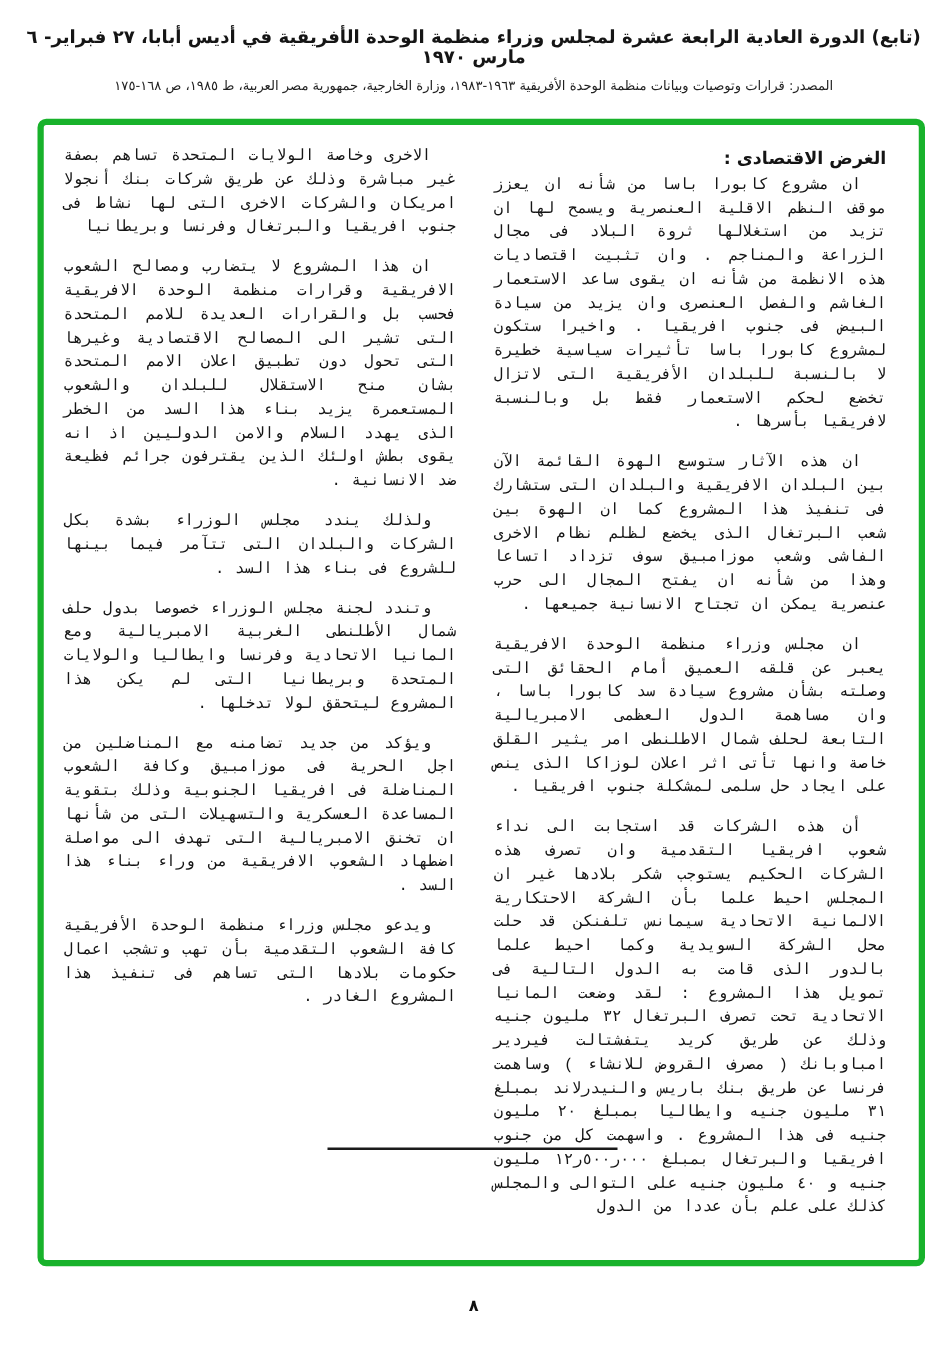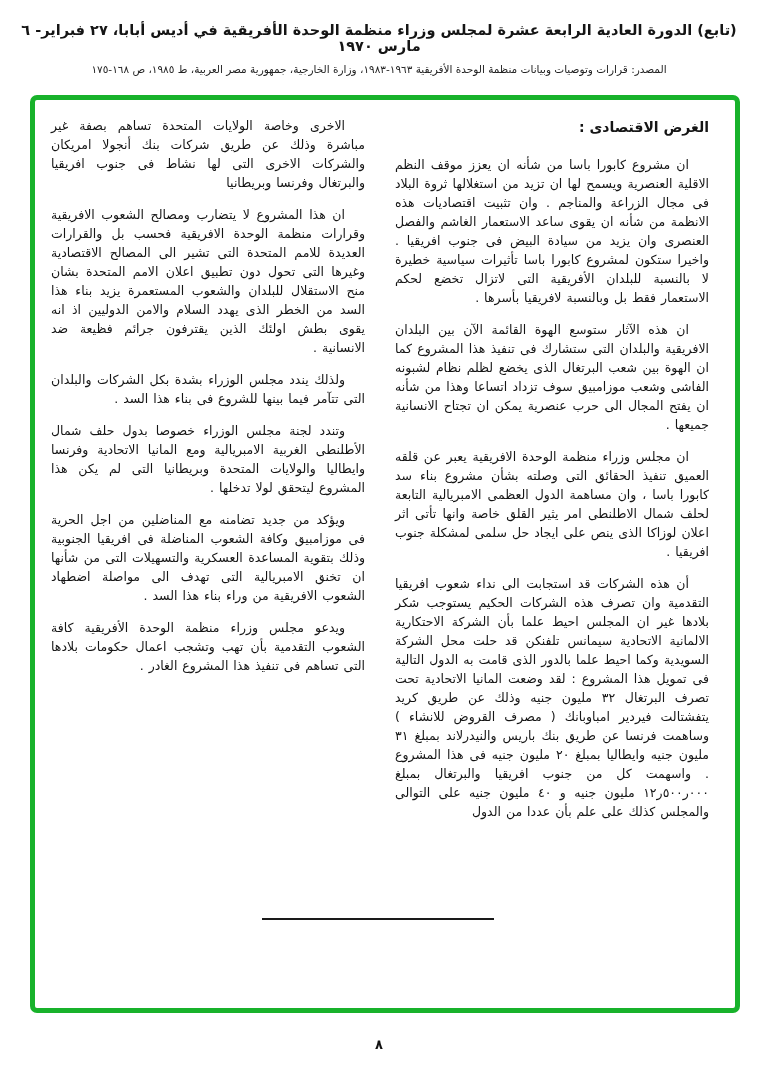--- a/index.html
+++ b/index.html
@@ -51,25 +51,26 @@
     width: 314px;
     flex: 0 0 314px;
     font-size: 12.5px;
     line-height: 19px;
     text-align: justify;
   }
   .col p {
     text-indent: 1.6em;
     margin-bottom: 13px;
     word-spacing: 1px;
+    font-family: Liberation Mono, monospace;
   }
   .section-heading {
     font-size: 14px;
     font-weight: bold;
-    margin: 2px 0 18px 0;
+    margin: 2px 0 2px 0;
     text-indent: 0;
   }
   .footnote-rule {
     position: absolute;
     bottom: 88px;
     left: 227px;
     width: 232px;
     border-top: 2px solid #1a1a1a;
   }
   .page-footer {
@@ -90,22 +91,22 @@
   <div class="session-title">(تابع) الدورة العادية الرابعة عشرة لمجلس وزراء منظمة الوحدة الأفريقية في أديس أبابا، ٢٧ فبراير- ٦ مارس ١٩٧٠</div>
   <div class="source-line">المصدر: قرارات وتوصيات وبيانات منظمة الوحدة الأفريقية ١٩٦٣-١٩٨٣، وزارة الخارجية، جمهورية مصر العربية، ط ١٩٨٥، ص ١٦٨-١٧٥</div>
 </header>
 
 <main class="doc-frame">
   <div class="cols">
 
     <section class="col">
       <h2 class="section-heading">الغرض الاقتصادى :</h2>
       <p>ان مشروع كابورا باسا من شأنه ان يعزز موقف النظم الاقلية العنصرية ويسمح لها ان تزيد من استغلالها ثروة البلاد فى مجال الزراعة والمناجم . وان تثبيت اقتصاديات هذه الانظمة من شأنه ان يقوى ساعد الاستعمار الغاشم والفصل العنصرى وان يزيد من سيادة البيض فى جنوب افريقيا . واخيرا ستكون لمشروع كابورا باسا تأثيرات سياسية خطيرة لا بالنسبة للبلدان الأفريقية التى لاتزال تخضع لحكم الاستعمار فقط بل وبالنسبة لافريقيا بأسرها .</p>
-      <p>ان هذه الآثار ستوسع الهوة القائمة الآن بين البلدان الافريقية والبلدان التى ستشارك فى تنفيذ هذا المشروع كما ان الهوة بين شعب البرتغال الذى يخضع لظلم نظام لشبونه الفاشى وشعب موزامبيق سوف تزداد اتساعا وهذا من شأنه ان يفتح المجال الى حرب عنصرية يمكن ان تجتاح الانسانية جميعها .</p>
-      <p>ان مجلس وزراء منظمة الوحدة الافريقية يعبر عن قلقه العميق تنفيذ الحقائق التى وصلته بشأن مشروع بناء سد كابورا باسا ، وان مساهمة الدول العظمى الامبريالية التابعة لحلف شمال الاطلنطى امر يثير القلق خاصة وانها تأتى اثر اعلان لوزاكا الذى ينص على ايجاد حل سلمى لمشكلة جنوب افريقيا .</p>
+      <p>ان هذه الآثار ستوسع الهوة القائمة الآن بين البلدان الافريقية والبلدان التى ستشارك فى تنفيذ هذا المشروع كما ان الهوة بين شعب البرتغال الذى يخضع لظلم نظام الاخرى الفاشى وشعب موزامبيق سوف تزداد اتساعا وهذا من شأنه ان يفتح المجال الى حرب عنصرية يمكن ان تجتاح الانسانية جميعها .</p>
+      <p>ان مجلس وزراء منظمة الوحدة الافريقية يعبر عن قلقه العميق أمام الحقائق التى وصلته بشأن مشروع سيادة سد كابورا باسا ، وان مساهمة الدول العظمى الامبريالية التابعة لحلف شمال الاطلنطى امر يثير القلق خاصة وانها تأتى اثر اعلان لوزاكا الذى ينص على ايجاد حل سلمى لمشكلة جنوب افريقيا .</p>
       <p>أن هذه الشركات قد استجابت الى نداء شعوب افريقيا التقدمية وان تصرف هذه الشركات الحكيم يستوجب شكر بلادها غير ان المجلس احيط علما بأن الشركة الاحتكارية الالمانية الاتحادية سيمانس تلفنكن قد حلت محل الشركة السويدية وكما احيط علما بالدور الذى قامت به الدول التالية فى تمويل هذا المشروع : لقد وضعت المانيا الاتحادية تحت تصرف البرتغال ٣٢ مليون جنيه وذلك عن طريق كريد يتفشتالت فيردير امباوبانك ( مصرف القروض للانشاء ) وساهمت فرنسا عن طريق بنك باريس والنيدرلاند بمبلغ ٣١ مليون جنيه وايطاليا بمبلغ ٢٠ مليون جنيه فى هذا المشروع . واسهمت كل من جنوب افريقيا والبرتغال بمبلغ ٠٠٠ر٥٠٠ر١٢ مليون جنيه و ٤٠ مليون جنيه على التوالى والمجلس كذلك على علم بأن عددا من الدول</p>
     </section>
 
     <section class="col">
       <p>الاخرى وخاصة الولايات المتحدة تساهم بصفة غير مباشرة وذلك عن طريق شركات بنك أنجولا امريكان والشركات الاخرى التى لها نشاط فى جنوب افريقيا والبرتغال وفرنسا وبريطانيا</p>
       <p>ان هذا المشروع لا يتضارب ومصالح الشعوب الافريقية وقرارات منظمة الوحدة الافريقية فحسب بل والقرارات العديدة للامم المتحدة التى تشير الى المصالح الاقتصادية وغيرها التى تحول دون تطبيق اعلان الامم المتحدة بشان منح الاستقلال للبلدان والشعوب المستعمرة يزيد بناء هذا السد من الخطر الذى يهدد السلام والامن الدوليين اذ انه يقوى بطش اولئك الذين يقترفون جرائم فظيعة ضد الانسانية .</p>
       <p>ولذلك يندد مجلس الوزراء بشدة بكل الشركات والبلدان التى تتآمر فيما بينها للشروع فى بناء هذا السد .</p>
       <p>وتندد لجنة مجلس الوزراء خصوصا بدول حلف شمال الأطلنطى الغربية الامبريالية ومع المانيا الاتحادية وفرنسا وايطاليا والولايات المتحدة وبريطانيا التى لم يكن هذا المشروع ليتحقق لولا تدخلها .</p>
       <p>ويؤكد من جديد تضامنه مع المناضلين من اجل الحرية فى موزامبيق وكافة الشعوب المناضلة فى افريقيا الجنوبية وذلك بتقوية المساعدة العسكرية والتسهيلات التى من شأنها ان تخنق الامبريالية التى تهدف الى مواصلة اضطهاد الشعوب الافريقية من وراء بناء هذا السد .</p>
       <p>ويدعو مجلس وزراء منظمة الوحدة الأفريقية كافة الشعوب التقدمية بأن تهب وتشجب اعمال حكومات بلادها التى تساهم فى تنفيذ هذا المشروع الغادر .</p>

